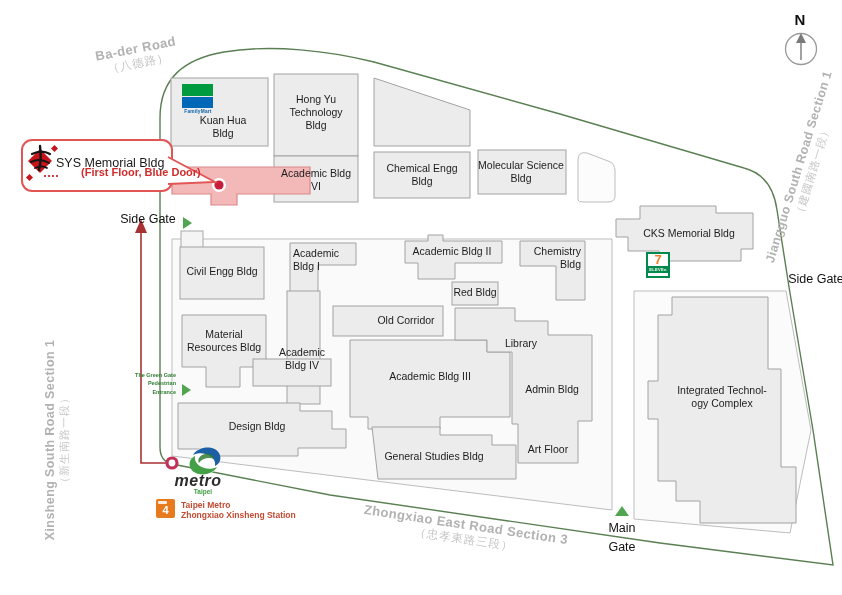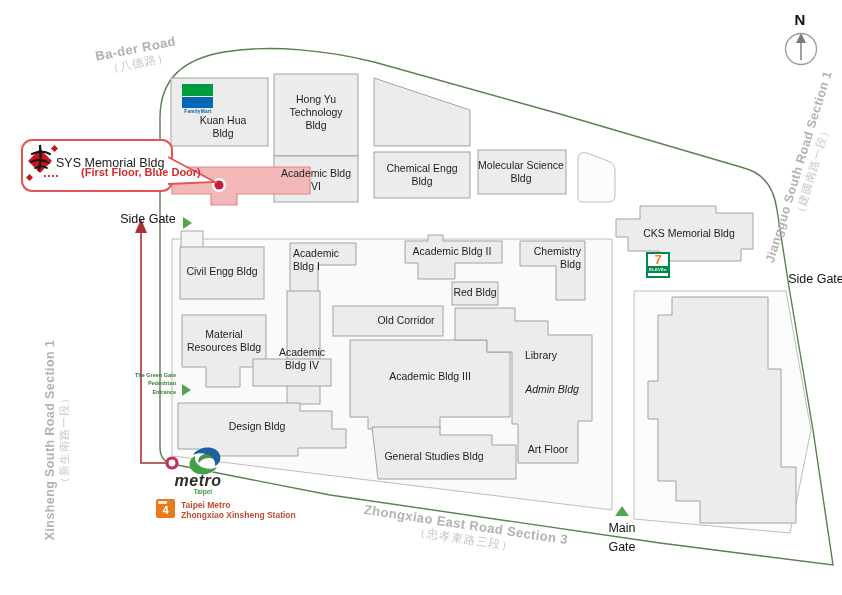--- a/index.html
+++ b/index.html
@@ -179,19 +179,20 @@
   <div class="lbl" style="left:689px;top:234px;">CKS Memorial Bldg</div>
   <div class="lbl" style="left:222px;top:272px;">Civil Engg Bldg</div>
   <div class="lbl-left" style="left:293px;top:247px;">Academic<br>Bldg I</div>
   <div class="lbl" style="left:452px;top:252px;">Academic Bldg II</div>
   <div class="lbl-right" style="left:581px;top:258px;">Chemistry<br>Bldg</div>
   <div class="lbl" style="left:475px;top:293px;">Red Bldg</div>
   <div class="lbl" style="left:406px;top:321px;">Old Corridor</div>
   <div class="lbl" style="left:224px;top:341px;">Material<br>Resources Bldg</div>
   <div class="lbl" style="left:302px;top:359px;">Academic<br>Bldg IV</div>
   <div class="lbl" style="left:430px;top:377px;">Academic Bldg III</div>
-  <div class="lbl" style="left:521px;top:356px;margin-left:20px;">Library</div>
-  <div class="lbl" style="left:552px;top:390px;font-style:italic;">Admin Bldg</div>
+  <div class="lbl" style="left:521px;top:344px;">Library</div>
+  <div class="lbl" style="left:552px;top:390px;">Admin Bldg</div>
   <div class="lbl" style="left:548px;top:450px;">Art Floor</div>
   <div class="lbl" style="left:257px;top:427px;">Design Bldg</div>
   <div class="lbl" style="left:434px;top:457px;">General Studies Bldg</div>
+  <div class="lbl" style="left:722px;top:397px;">Integrated Technol-<br>ogy Complex</div>
 
 </div>
 
 </body></html>

